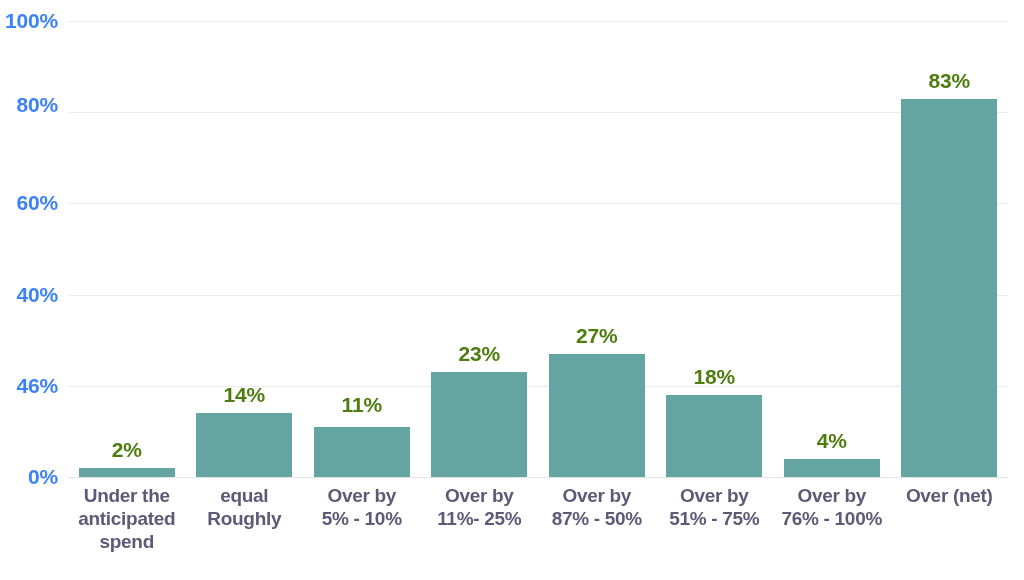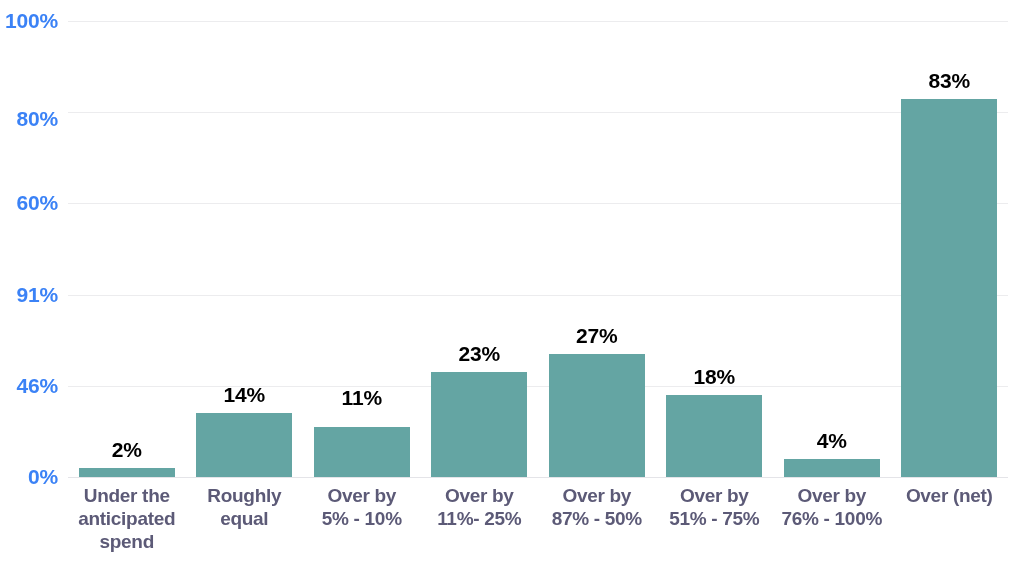--- a/index.html
+++ b/index.html
@@ -81,21 +81,21 @@
     width: 96px;
     background: #64a5a3;
   }
 
   .bar-value {
     position: absolute;
     left: 50%;
     transform: translateX(-50%);
     font-size: 21px;
     font-weight: bold;
-    color: #000000;
+    color: #4d7c0f;
     white-space: nowrap;
     letter-spacing: -0.2px;
   }
 
   
   .x-axis {
     position: absolute;
     left: 68px;
     top: 484px;
     width: 940px;
@@ -114,23 +114,23 @@
   }
 </style>
 </head>
 <body>
 
 <div id="chart-root">
 
   <div class="y-axis">
       <div class="y-tick-label" style="top: 477px;">0%</div>
       <div class="y-tick-label" style="top: 385.8px;">46%</div>
-      <div class="y-tick-label" style="top: 294.6px;">91%</div>
+      <div class="y-tick-label" style="top: 294.6px;">40%</div>
       <div class="y-tick-label" style="top: 203.4px; text-align: right;">60%</div>
-      <div class="y-tick-label" style="top: 119px; margin-left: 40px;">80%</div>
+      <div class="y-tick-label" style="top: 105px; margin-left: 40px;">80%</div>
       <div class="y-tick-label" style="top: 21px;">100%</div>
     </div>
 
   <div class="plot-area">
     <div class="gridlines-layer">
         <div class="gridline baseline" style="top: 456px;"></div>
         <div class="gridline" style="top: 364.8px;"></div>
         <div class="gridline" style="top: 273.6px;"></div>
         <div class="gridline" style="top: 182.4px;"></div>
         <div class="gridline" style="top: 91.2px;"></div>
@@ -140,21 +140,21 @@
         <div class="bar-group" style="left: 0px; width: 117.5px;">
           <div class="bar" style="height: 9.12px; background: rgb(100, 165, 163);"></div>
           <div class="bar-value" style="bottom: 15.12px;">2%</div>
         </div>
         <div class="bar-group" style="left: 117.5px; width: 117.5px;">
           <div class="bar" style="height: 63.84px; background: rgb(100, 165, 163);"></div>
           <div class="bar-value" style="bottom: 69.84px;">14%</div>
         </div>
         <div class="bar-group" style="left: 235px; width: 117.5px;">
           <div class="bar" style="height: 50.16px; background: rgb(100, 165, 163);"></div>
-          <div class="bar-value" style="bottom: 67px;">11%</div>
+          <div class="bar-value" style="bottom: 60px;">11%</div>
         </div>
         <div class="bar-group" style="left: 352.5px; width: 117.5px;">
           <div class="bar" style="height: 104.88px; background: rgb(100, 165, 163);"></div>
           <div class="bar-value" style="bottom: 110.88px;">23%</div>
         </div>
         <div class="bar-group" style="left: 470px; width: 117.5px; margin-top: 36px;">
           <div class="bar" style="height: 123.12px; background: rgb(100, 165, 163);"></div>
           <div class="bar-value" style="bottom: 129.12px;">27%</div>
         </div>
         <div class="bar-group" style="left: 587.5px; width: 117.5px;">
@@ -172,22 +172,22 @@
       </div>
   </div>
 
   <div class="x-axis">
       <div class="x-tick" style="left: 0px; width: 117.5px;">
         <div>Under the</div>
         <div>anticipated</div>
         <div>spend</div>
       </div>
       <div class="x-tick" style="left: 117.5px; width: 117.5px;">
+        <div>equal</div>
         <div>Roughly</div>
-        <div>equal</div>
       </div>
       <div class="x-tick" style="left: 235px; width: 117.5px;">
         <div>Over by</div>
         <div>5% - 10%</div>
       </div>
       <div class="x-tick" style="left: 352.5px; width: 117.5px;">
         <div>Over by</div>
         <div>11%- 25%</div>
       </div>
       <div class="x-tick" style="left: 470px; width: 117.5px;">

